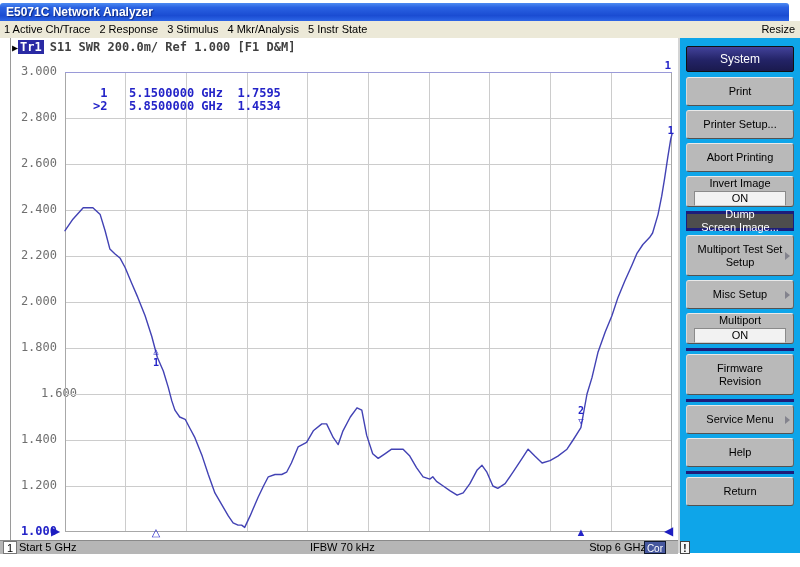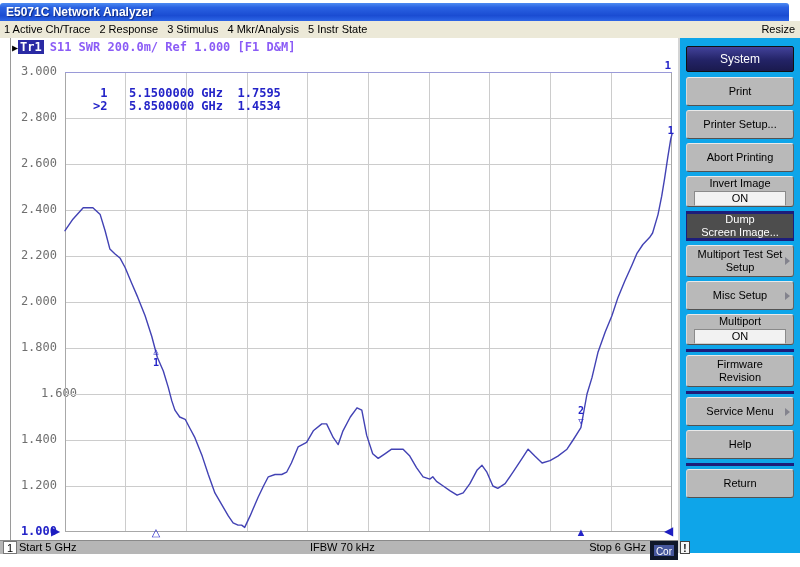--- a/index.html
+++ b/index.html
@@ -23,21 +23,21 @@
 
   
   .screen{position:absolute;left:0;top:38px;width:678px;height:515px;background:#ffffff;}
   .left-line{position:absolute;left:10px;top:0;width:1px;height:502px;background:#9a9a9a;}
 
   
   .tracebar{position:absolute;left:12px;top:2px;height:15px;font-family:"DejaVu Sans Mono",monospace;
     font-size:12px;font-weight:bold;line-height:15px;white-space:nowrap;}
   .tr-arrow{color:#000;font-size:10px;vertical-align:top;}
   .tr-box{background:#2a2aa4;color:#ffffff;padding:0 2px;margin-right:6px;}
-  .tr-text{color:#8b5cf6;}
+  .tr-text{color:#404040;}
 
   
   .ylab{position:absolute;left:0;width:57px;text-align:right;height:15px;
     font-family:"DejaVu Sans Mono",monospace;font-size:12px;color:#6f6f6f;line-height:15px;}
   .ylab.ref{color:#2424c8;font-weight:bold;}
 
   
   .chart{position:absolute;left:65px;top:34px;width:607px;height:460px;}
   .chart svg{position:absolute;left:0;top:0;overflow:visible;}
   .mkr-readout{position:absolute;left:20px;top:7px;margin:8px;
@@ -53,40 +53,40 @@
     font-size:11px;font-weight:bold;width:16px;text-align:right;}
 
   
   .statusbar{position:absolute;left:0;top:502px;width:678px;height:13px;background:#b6b6b6;
     border-top:1px solid #8a8a8a;font-size:11px;color:#000;z-index:5;}
   .statusbar span{position:absolute;line-height:13px;}
   .ch-box{left:3px;top:0;background:#ffffff;border:1px solid #777;padding:0 3px;height:11px;line-height:11px;}
   .start-lab{left:19px;}
   .ifbw-lab{left:310px;}
   .stop-lab{right:32px;}
-  .cor-badge{right:0;background:#46579e;color:#fff;border:4px solid #0f172a;
+  .cor-badge{right:12px;background:#46579e;color:#fff;border:1px solid #0f172a;
     padding:0 2px;font-size:10px;height:11px;line-height:11px;}
   .warn-badge{right:-12px;background:#f8f8f8;border:1px solid #444;color:#000;
     width:8px;text-align:center;font-size:10px;font-weight:bold;height:11px;line-height:11px;}
 
   
   .sidebar{position:absolute;left:678px;top:38px;width:122px;height:515px;background:#0ea5e9;z-index:4;}
   .sidebar-edge{position:absolute;left:0;top:0;width:2px;height:100%;background:#d4d4d4;}
   .skey-header{margin:8px 6px 5px 8px;height:24px;border-radius:2px;
     background:linear-gradient(180deg,#42429a 0%,#232366 55%,#1a1a4e 100%);
     color:#ffffff;font-size:12px;text-align:center;line-height:24px;border:1px solid #111;}
   .skeys{padding:0 6px 0 8px;}
   .skey{position:relative;background:#b9b9b9;border-top:1px solid #e9e9e9;border-left:1px solid #d9d9d9;
     border-right:1px solid #646464;border-bottom:1px solid #525252;border-radius:3px;
     color:#000;font-size:11px;line-height:13px;display:flex;flex-direction:column;
     align-items:center;justify-content:center;margin-bottom:4px;height:29px;box-sizing:border-box;}
-  .skey.two{height:32px;}
+  .skey.two{height:41px;}
   .skey.has-state{height:31px;}
   .skey.active{background:#4d4d4d;color:#ffffff;border:1px solid #1d1d7a;
-    border-top:3px solid #1d1d7a;border-bottom:3px solid #1d1d7a;height:30px;border-radius:0;}
+    border-top:3px solid #1d1d7a;border-bottom:3px solid #1d1d7a;height:20px;border-radius:0;}
   .skey .state{background:#f2f2f2;border:1px solid #8a8a8a;border-bottom-color:#d0d0d0;
     width:84%;text-align:center;height:13px;line-height:13px;margin-top:1px;}
   .skey-arrow{position:absolute;right:3px;top:50%;margin-top:-4px;width:0;height:0;
     border-left:5px solid #83838d;border-top:4px solid transparent;border-bottom:4px solid transparent;}
   .sep{height:3px;background:#1d1d7a;margin:3px 0;}
 </style>
 </head>
 <body>
 
 <div class="page">

